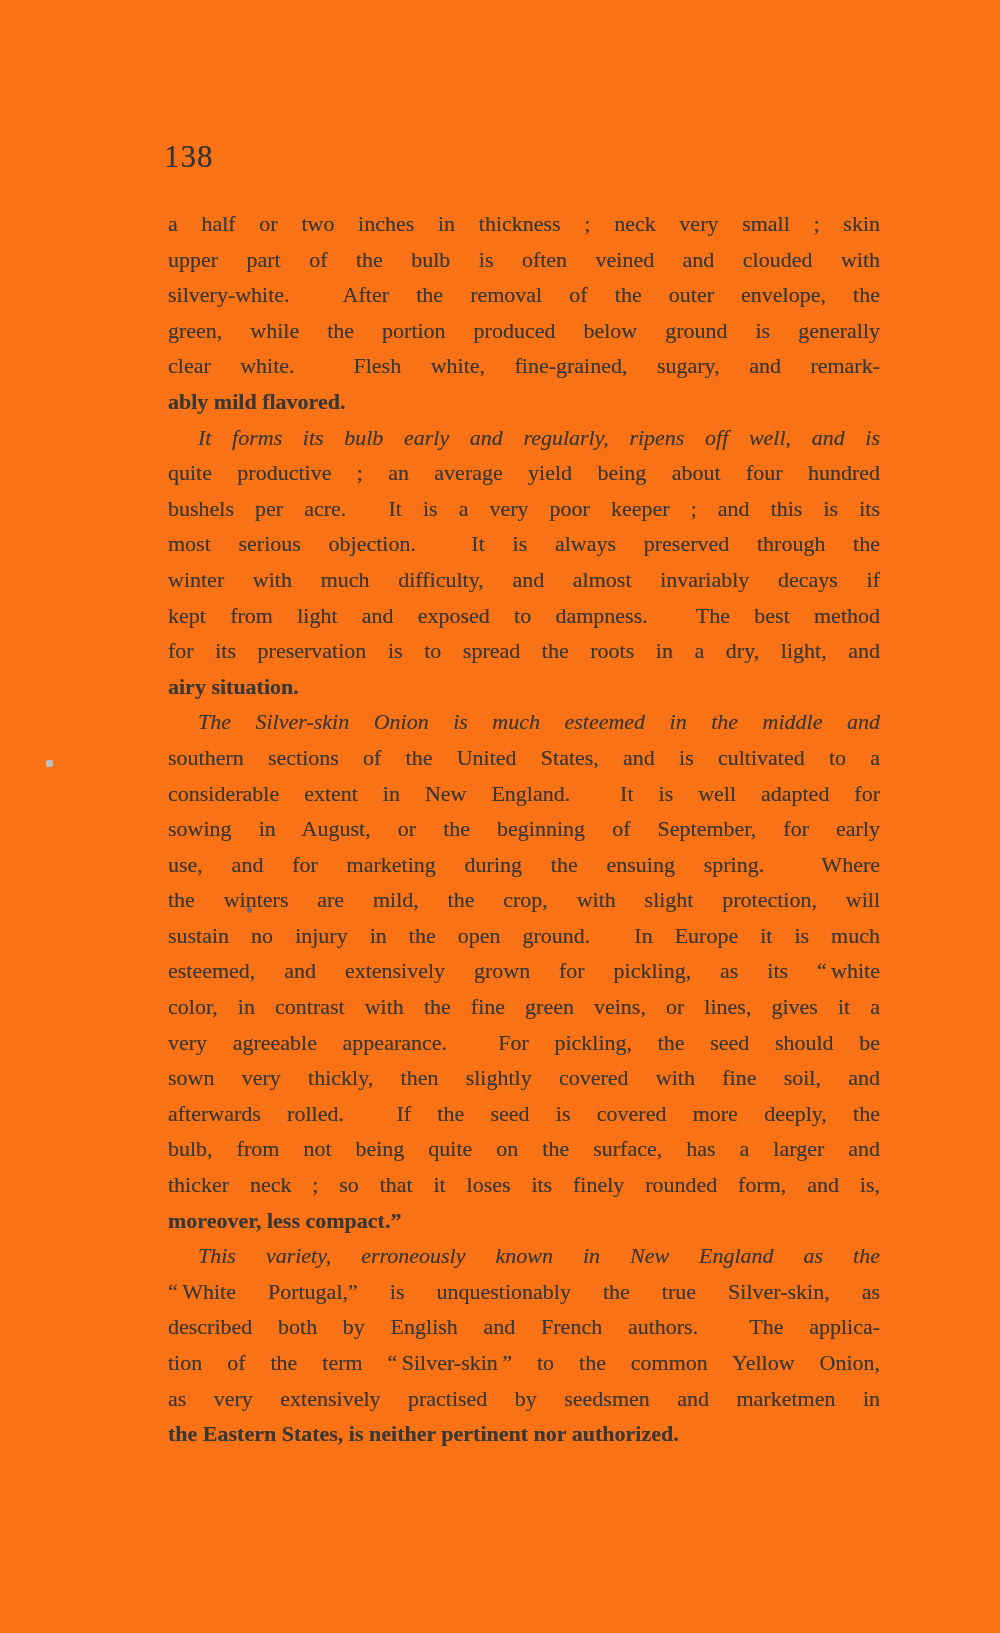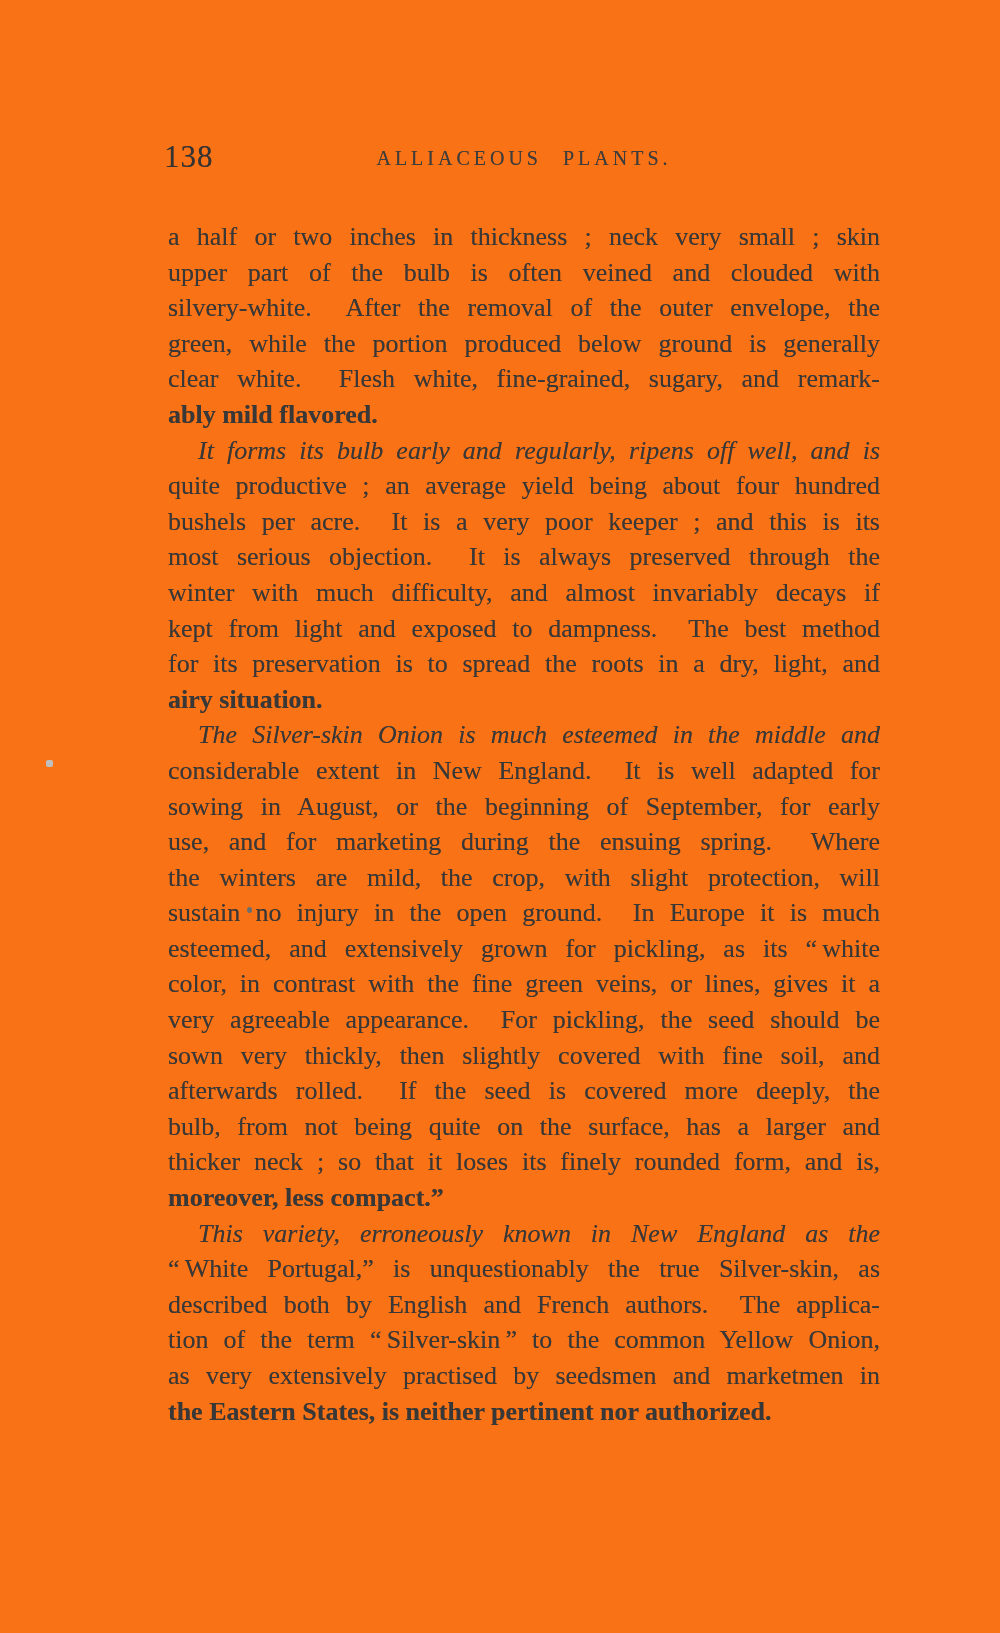--- a/index.html
+++ b/index.html
@@ -32,23 +32,23 @@
     text-align: center;
     font-size: 20px;
     letter-spacing: 4px;
     word-spacing: 12px;
     color: #3d3d3d;
     text-shadow: 0 0 0.6px rgba(40,40,40,0.5);
   }
   .text-block {
     position: absolute;
     left: 168px;
-    top: 219px;
+    top: 206px;
     width: 712px;
-    font-size: 26px;
+    font-size: 22px;
     line-height: 35.6px;
     color: #383838;
     text-shadow: 0 0 0.6px rgba(40,40,40,0.45);
   }
   .line {
     text-align: justify;
     text-align-last: justify;
     white-space: normal;
   }
   .line.last {
@@ -79,21 +79,20 @@
     border-radius: 2px;
   }
 </style>
 </head>
 <body>
 
 <div id="page">
 
   <div class="page-number">138</div>
 
-  <div class="running-head">ALLIACEOUS PLANTS.</div>
 
   <div class="text-block">
 
     <div>
       <div class="line">a half or two inches in thickness ; neck very small ; skin</div>
       <div class="line">upper part of the bulb is often veined and clouded with</div>
       <div class="line">silvery-white.&nbsp; After the removal of the outer envelope, the</div>
       <div class="line">green, while the portion produced below ground is generally</div>
       <div class="line">clear white.&nbsp; Flesh white, fine-grained, sugary, and remark-</div>
       <div class="line last">ably mild flavored.</div>
@@ -105,20 +104,21 @@
       <div class="line">bushels per acre.&nbsp; It is a very poor keeper ; and this is its</div>
       <div class="line">most serious objection.&nbsp; It is always preserved through the</div>
       <div class="line">winter with much difficulty, and almost invariably decays if</div>
       <div class="line">kept from light and exposed to dampness.&nbsp; The best method</div>
       <div class="line">for its preservation is to spread the roots in a dry, light, and</div>
       <div class="line last">airy situation.</div>
     </div>
 
     <div>
       <div class="line indent">The Silver-skin Onion is much esteemed in the middle and</div>
+      <div class="line">southern sections of the United States, and is cultivated to a</div>
       <div class="line">considerable extent in New England.&nbsp; It is well adapted for</div>
       <div class="line">sowing in August, or the beginning of September, for early</div>
       <div class="line">use, and for marketing during the ensuing spring.&nbsp; Where</div>
       <div class="line">the winters are mild, the crop, with slight protection, will</div>
       <div class="line">sustain no injury in the open ground.&nbsp; In Europe it is much</div>
       <div class="line">esteemed, and extensively grown for pickling, as its “ white</div>
       <div class="line">color, in contrast with the fine green veins, or lines, gives it a</div>
       <div class="line">very agreeable appearance.&nbsp; For pickling, the seed should be</div>
       <div class="line">sown very thickly, then slightly covered with fine soil, and</div>
       <div class="line">afterwards rolled.&nbsp; If the seed is covered more deeply, the</div>

